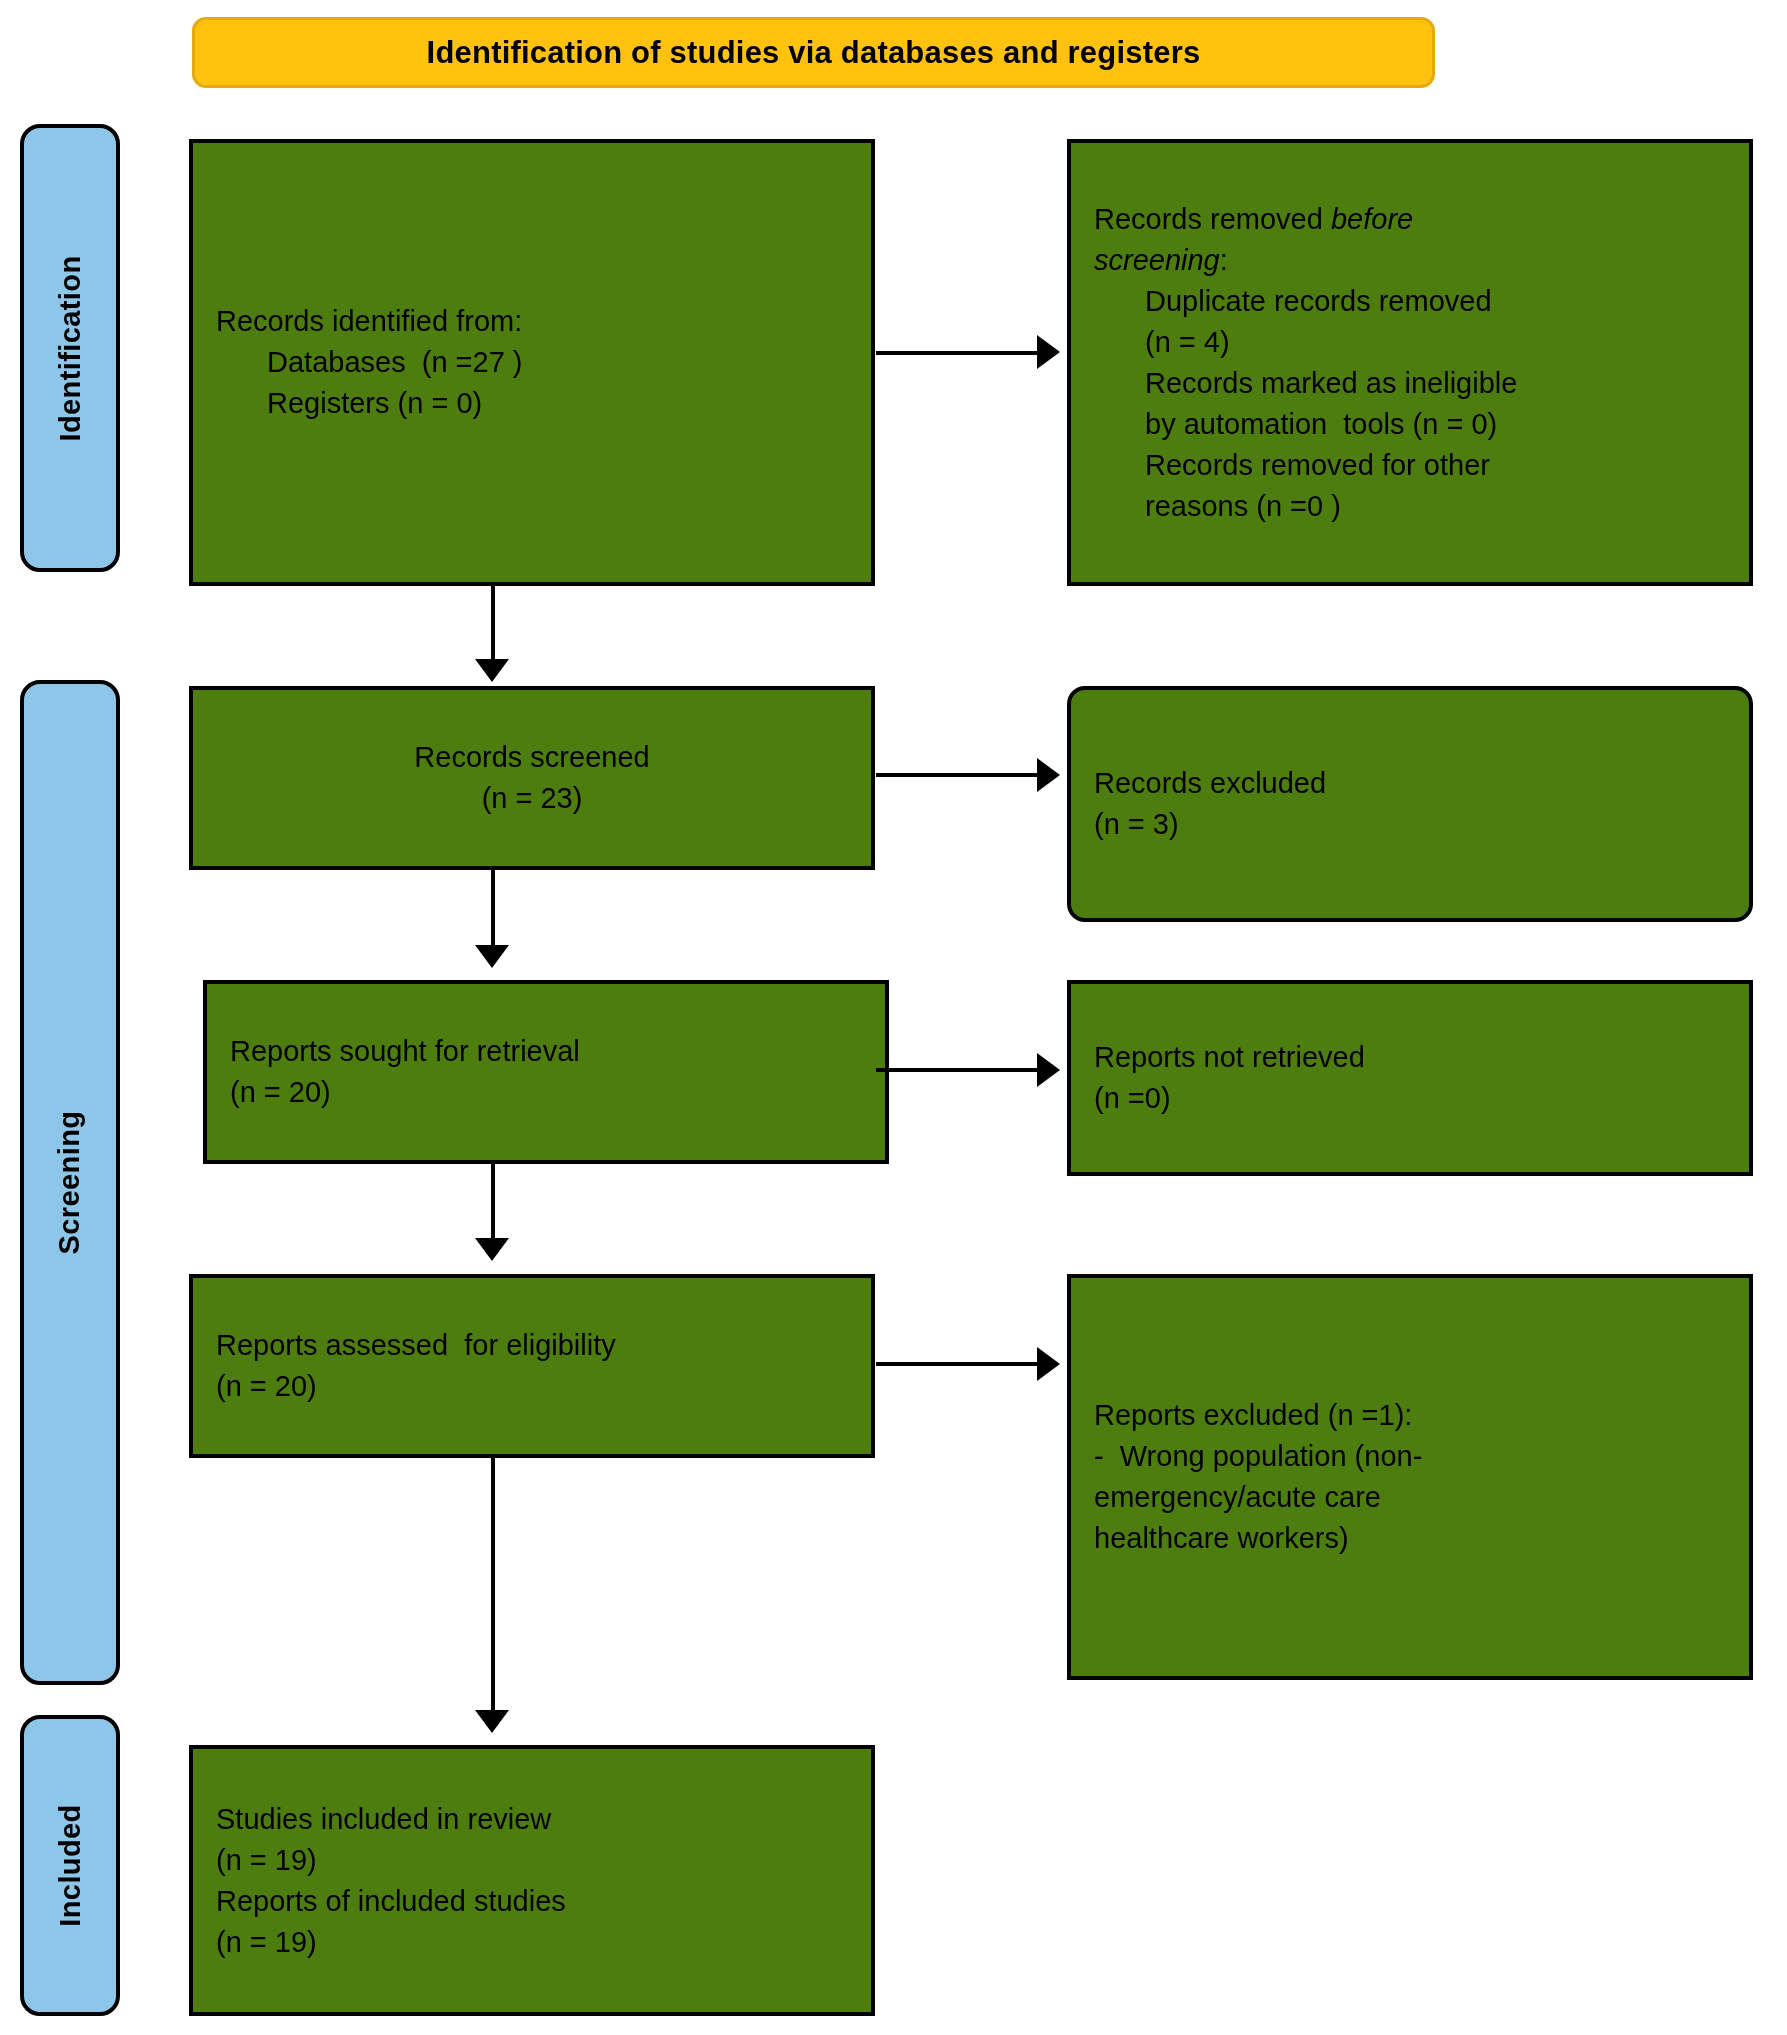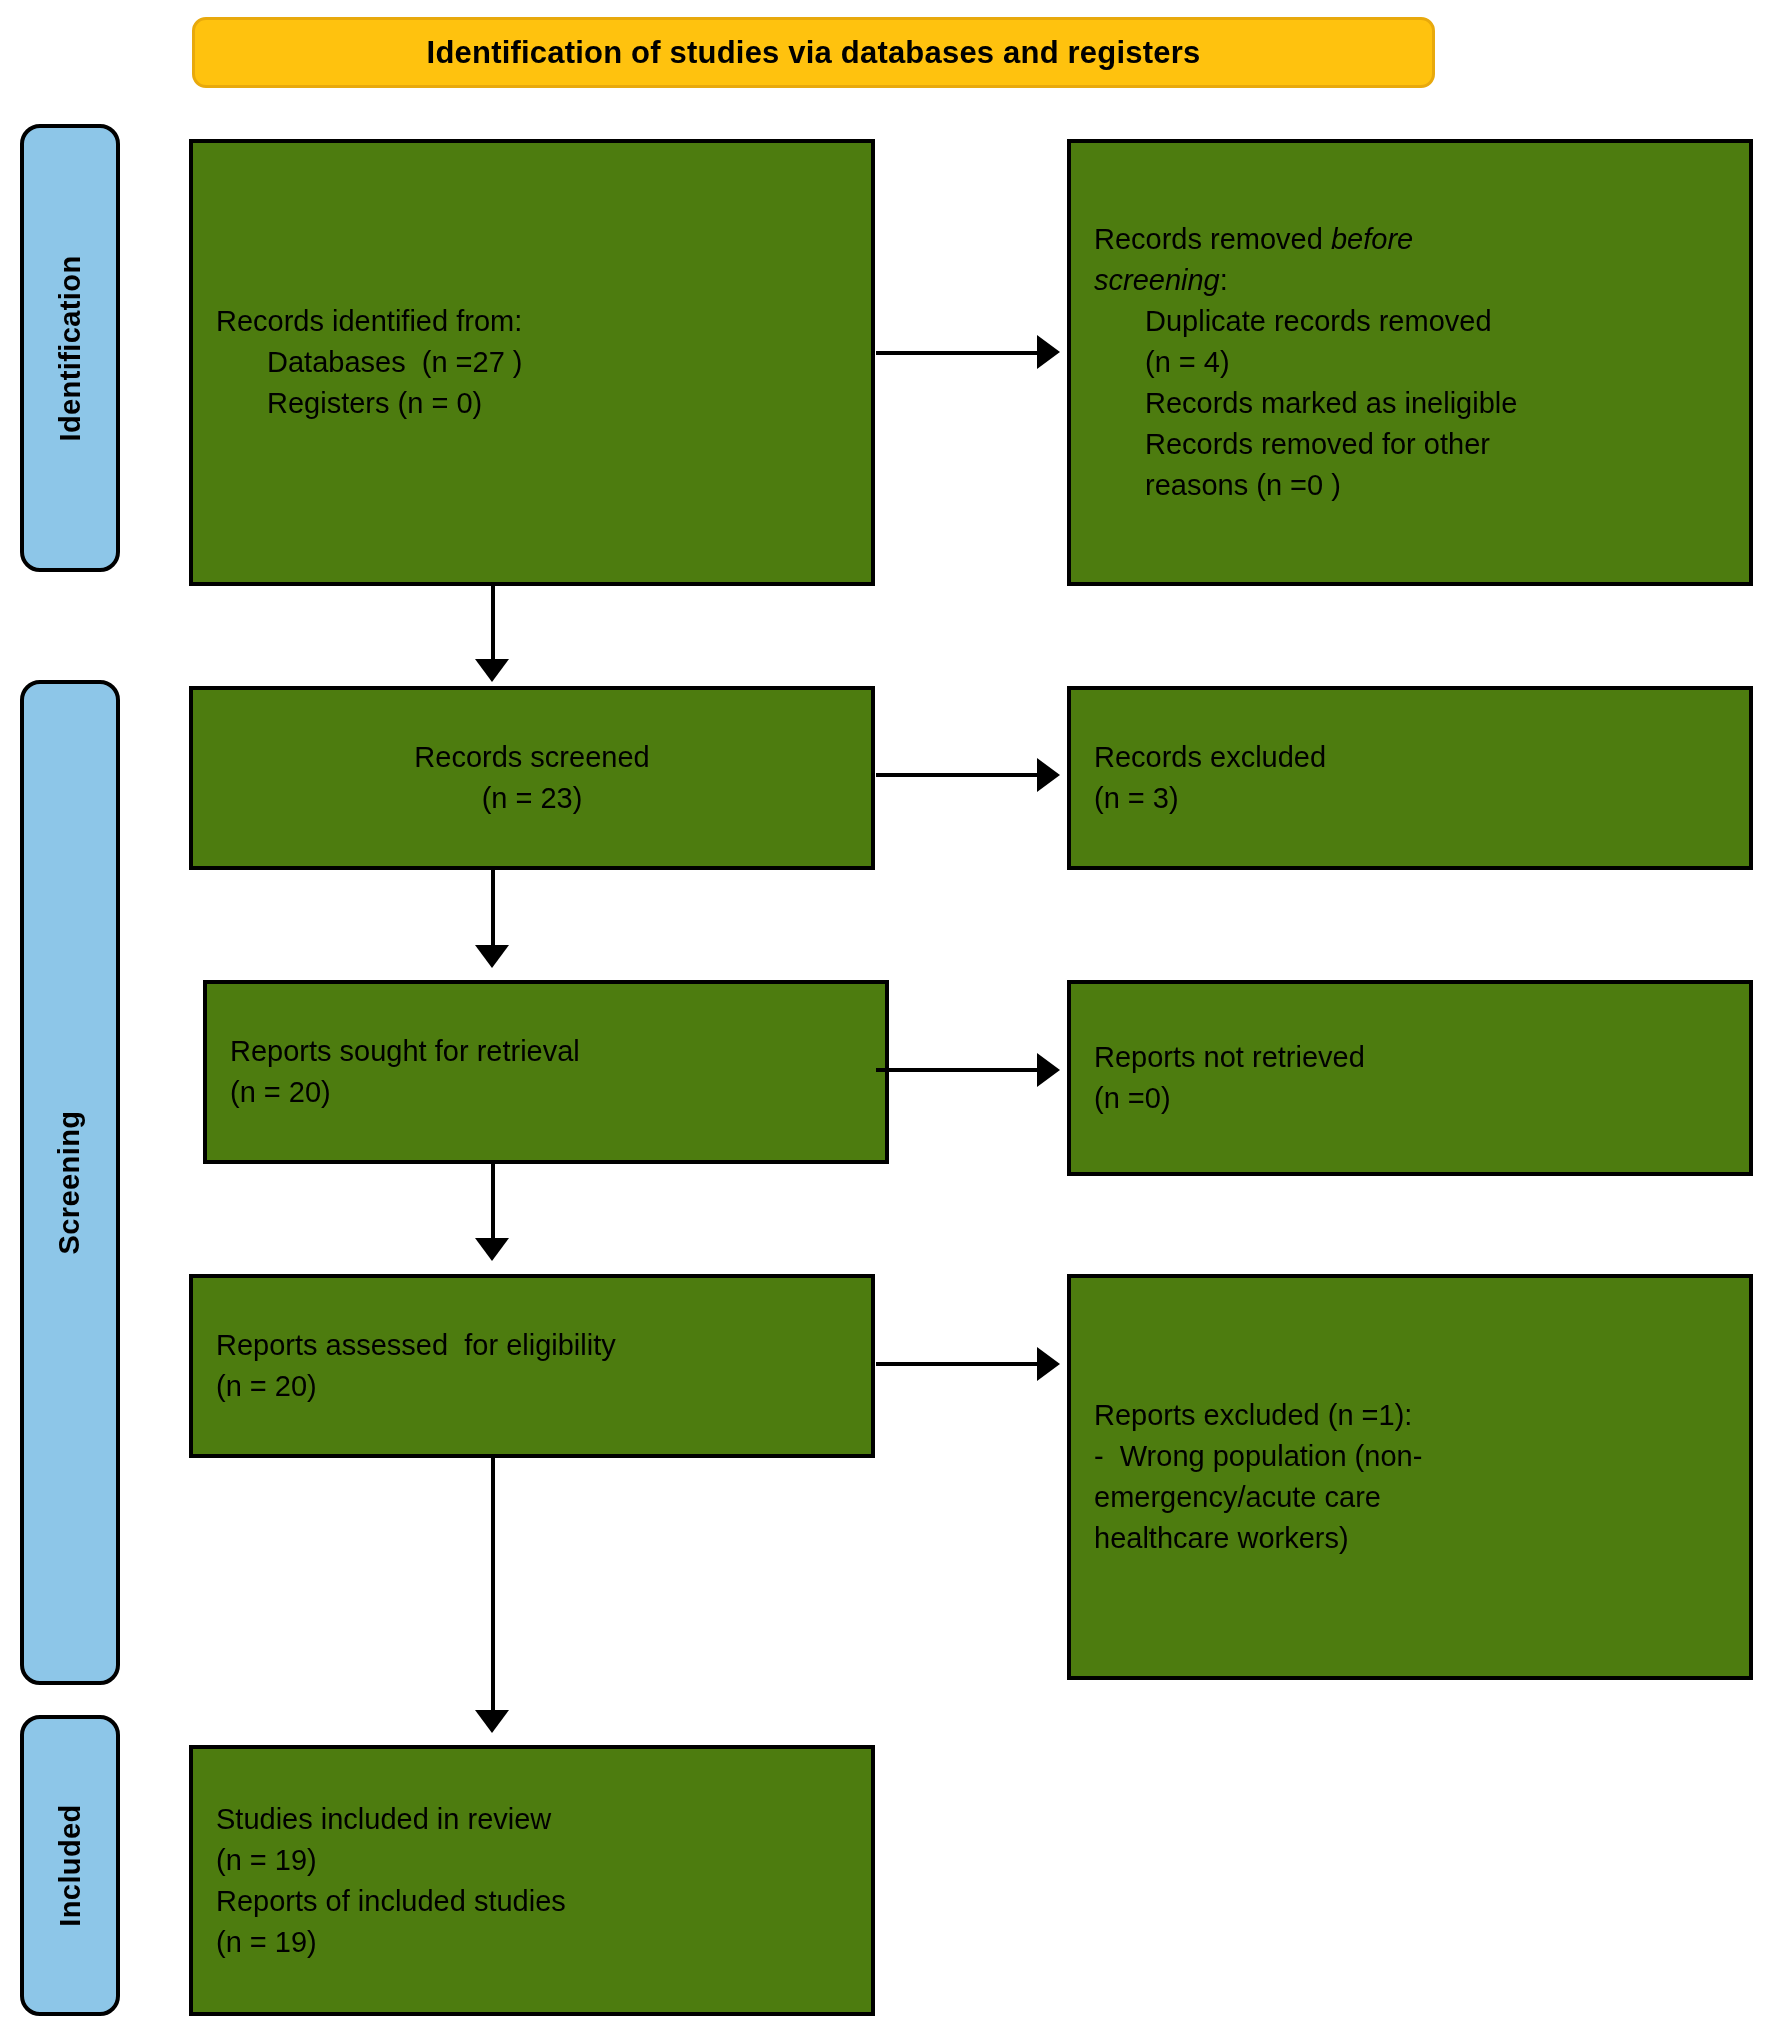--- a/index.html
+++ b/index.html
@@ -89,21 +89,21 @@
 
   
   #box-identified      { left: 189px; top: 139px;  width: 686px; height: 447px; }
   #box-screened        { left: 189px; top: 686px;  width: 686px; height: 184px; text-align: center; }
   #box-sought          { left: 203px; top: 980px; width: 686px; height: 184px; }
   #box-assessed        { left: 189px; top: 1274px; width: 686px; height: 184px; }
   #box-included        { left: 189px; top: 1745px; width: 686px; height: 271px; }
 
   
   #box-removed         { left: 1067px; top: 139px;  width: 686px; height: 447px; }
-  #box-rec-excluded    { left: 1067px; top: 686px;  width: 686px; height: 184px; }
+  #box-rec-excluded    { left: 1067px; top: 686px;  width: 686px; height: 236px; border-radius: 18px; }
   #box-not-retrieved   { left: 1067px; top: 980px; width: 686px; height: 196px; }
   #box-rep-excluded    { left: 1067px; top: 1274px; width: 686px; height: 406px; }
 
   
   .conn { position: absolute; }
   .v-line {
     background: #000000;
     width: 3.9px;
   }
   .h-line {
@@ -200,20 +200,21 @@
     </div>
   </div>
 
   <div class="pbox" id="box-removed">
     <div class="lines">
       <div class="pline"><span>Records removed </span><span class="ital">before</span></div>
       <div class="pline"><span class="ital">screening</span><span>:</span></div>
       <div class="pline indent">Duplicate records removed</div>
       <div class="pline indent">(n = 4)</div>
       <div class="pline indent">Records marked as ineligible</div>
+      <div class="pline indent">by automation  tools (n = 0)</div>
       <div class="pline indent">Records removed for other</div>
       <div class="pline indent">reasons (n =0 )</div>
     </div>
   </div>
 
   <div class="pbox" id="box-rec-excluded">
     <div class="lines">
       <div class="pline">Records excluded</div>
       <div class="pline">(n = 3)</div>
     </div>

